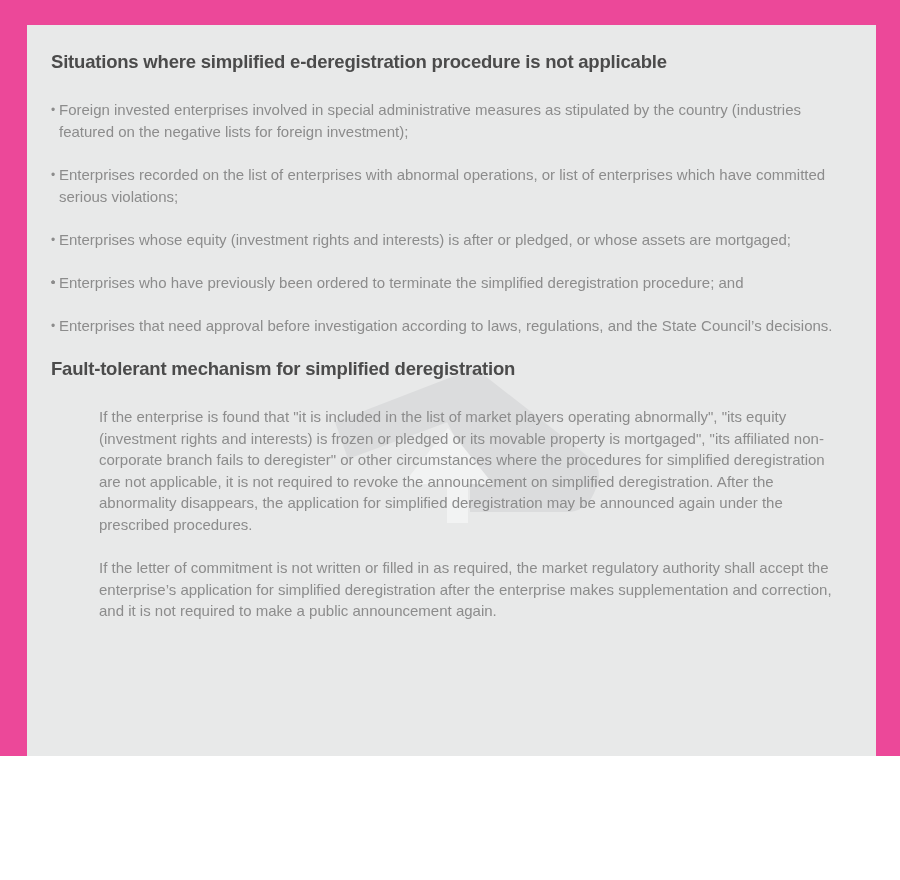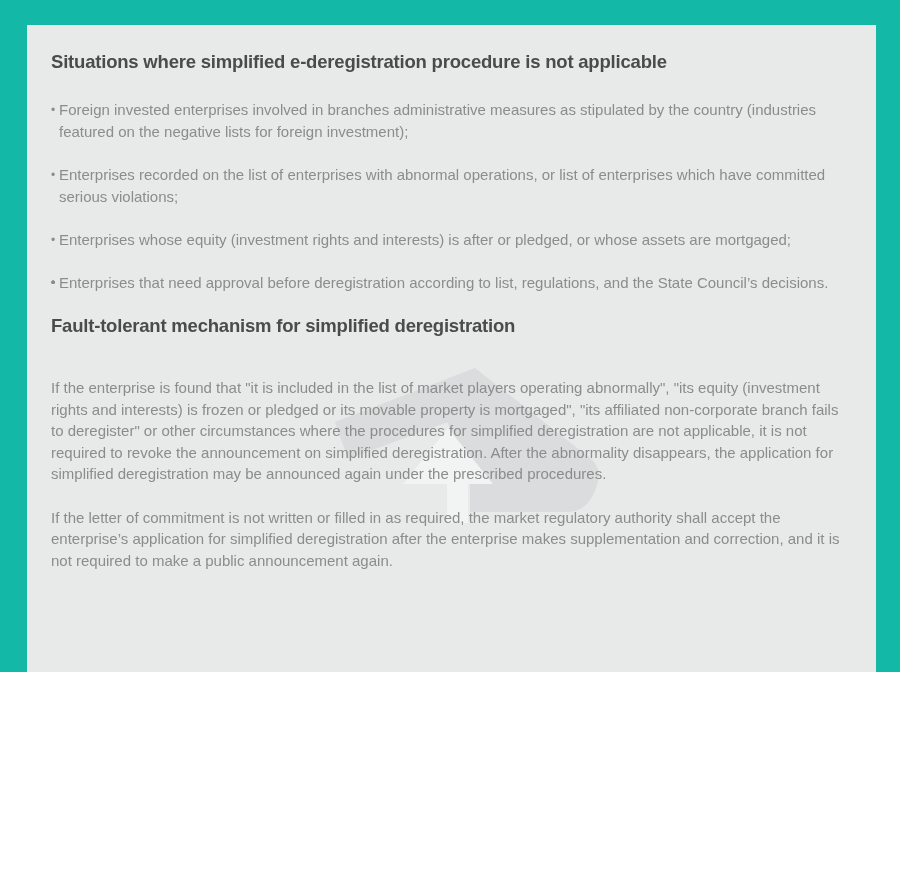--- a/index.html
+++ b/index.html
@@ -1,21 +1,21 @@
 <!DOCTYPE html>
 <html><head>
 <meta charset="utf-8">
 <style>
   * { margin:0; padding:0; box-sizing:border-box; }
   html,body { width:900px; height:880px; }
   body { font-family:"Liberation Sans", sans-serif; background:#ffffff; }
 
   .page {
-    position:relative; width:900px; height:672px;
-    background:#14b8a6; overflow:hidden;padding-left:46px;
+    position:relative; width:900px; height:756px;
+    background:#ec4899; overflow:hidden;padding-left:46px;
   }
 
   .panel {
     position:absolute; left:27px; top:25px;
     width:849px; height:802px;
     background:#e8e9e9;
     padding:26px 30px 0 24px;
     overflow:hidden;
   }
 
@@ -27,38 +27,39 @@
   .wm-dark  { fill:#dbdcdd; }
   .wm-light { fill:#f2f3f3; }
 
   .content { position:relative; z-index:1; }
 
   h1, h2 {
     font-size:18.5px; font-weight:bold; color:#4b4b4b;
     letter-spacing:-0.2px; line-height:22px;
   }
   h1 { margin:0 0 26px 0; }
-  h2 { margin:4px 0 40px 0; }
+  h2 { margin:4px 0 26px 0; }
 
   .bullets { list-style:none; margin:0 0 0 0; }
   .bullet {
     position:relative;
     padding-left:8px;
     margin-bottom:21px;
     font-size:15px; line-height:22px; color:#8c8c8c;
   }
   .bullet .dot {
     position:absolute; left:0; top:0;
     font-size:12px; line-height:22px; color:#8c8c8c;
   }
 
   .para {
     font-size:15px; line-height:21.5px; color:#8c8c8c;
     margin-bottom:22px;
     max-width:800px;
+    margin-left:48px;
   }
 
   .credit {
     position:absolute; left:27px; top:832px; width:849px;
     text-align:right;
     font-style:italic; font-size:15.5px; color:#2e2e2e;
     letter-spacing:-0.2px;
   }
 </style>
 </head>
@@ -78,42 +79,43 @@
       <rect class="wm-light" x="112" y="124" width="21" height="39"></rect>
     </svg>
 
     <div class="content">
 
       <h1>Situations where simplified e-deregistration procedure is not applicable</h1>
 
       <ul class="bullets">
         <li class="bullet">
           <span class="dot">•</span>
-          <span>Foreign invested enterprises involved in branches administrative measures as stipulated by the country (industries featured on the negative lists for foreign investment);</span>
+          <span>Foreign invested enterprises involved in special administrative measures as stipulated by the country (industries featured on the negative lists for foreign investment);</span>
         </li>
         <li class="bullet">
           <span class="dot">•</span>
           <span>Enterprises recorded on the list of enterprises with abnormal operations, or list of enterprises which have committed serious violations;</span>
         </li>
         <li class="bullet">
           <span class="dot">•</span>
           <span>Enterprises whose equity (investment rights and interests) is after or pledged, or whose assets are mortgaged;</span>
         </li>
         <li class="bullet">
           <span class="dot">•</span>
         </li>
         <li class="bullet">
           <span class="dot">•</span>
         </li>
         <li class="bullet">
           <span class="dot">•</span>
+          <span>Enterprises who have previously been ordered to terminate the simplified deregistration procedure; and</span>
         </li>
         <li class="bullet">
           <span class="dot">•</span>
-          <span>Enterprises that need approval before deregistration according to list, regulations, and the State Council’s decisions.</span>
+          <span>Enterprises that need approval before investigation according to laws, regulations, and the State Council’s decisions.</span>
         </li>
       </ul>
 
       <h2>Fault-tolerant mechanism for simplified deregistration</h2>
 
       <p class="para">If the enterprise is found that "it is included in the list of market players operating abnormally", "its equity (investment rights and interests) is frozen or pledged or its movable property is mortgaged", "its affiliated non-corporate branch fails to deregister" or other circumstances where the procedures for simplified deregistration are not applicable, it is not required to revoke the announcement on simplified deregistration. After the abnormality disappears, the application for simplified deregistration may be announced again under the prescribed procedures.</p>
 
       <p class="para">If the letter of commitment is not written or filled in as required, the market regulatory authority shall accept the enterprise’s application for simplified deregistration after the enterprise makes supplementation and correction, and it is not required to make a public announcement again.</p>
 
     </div>

